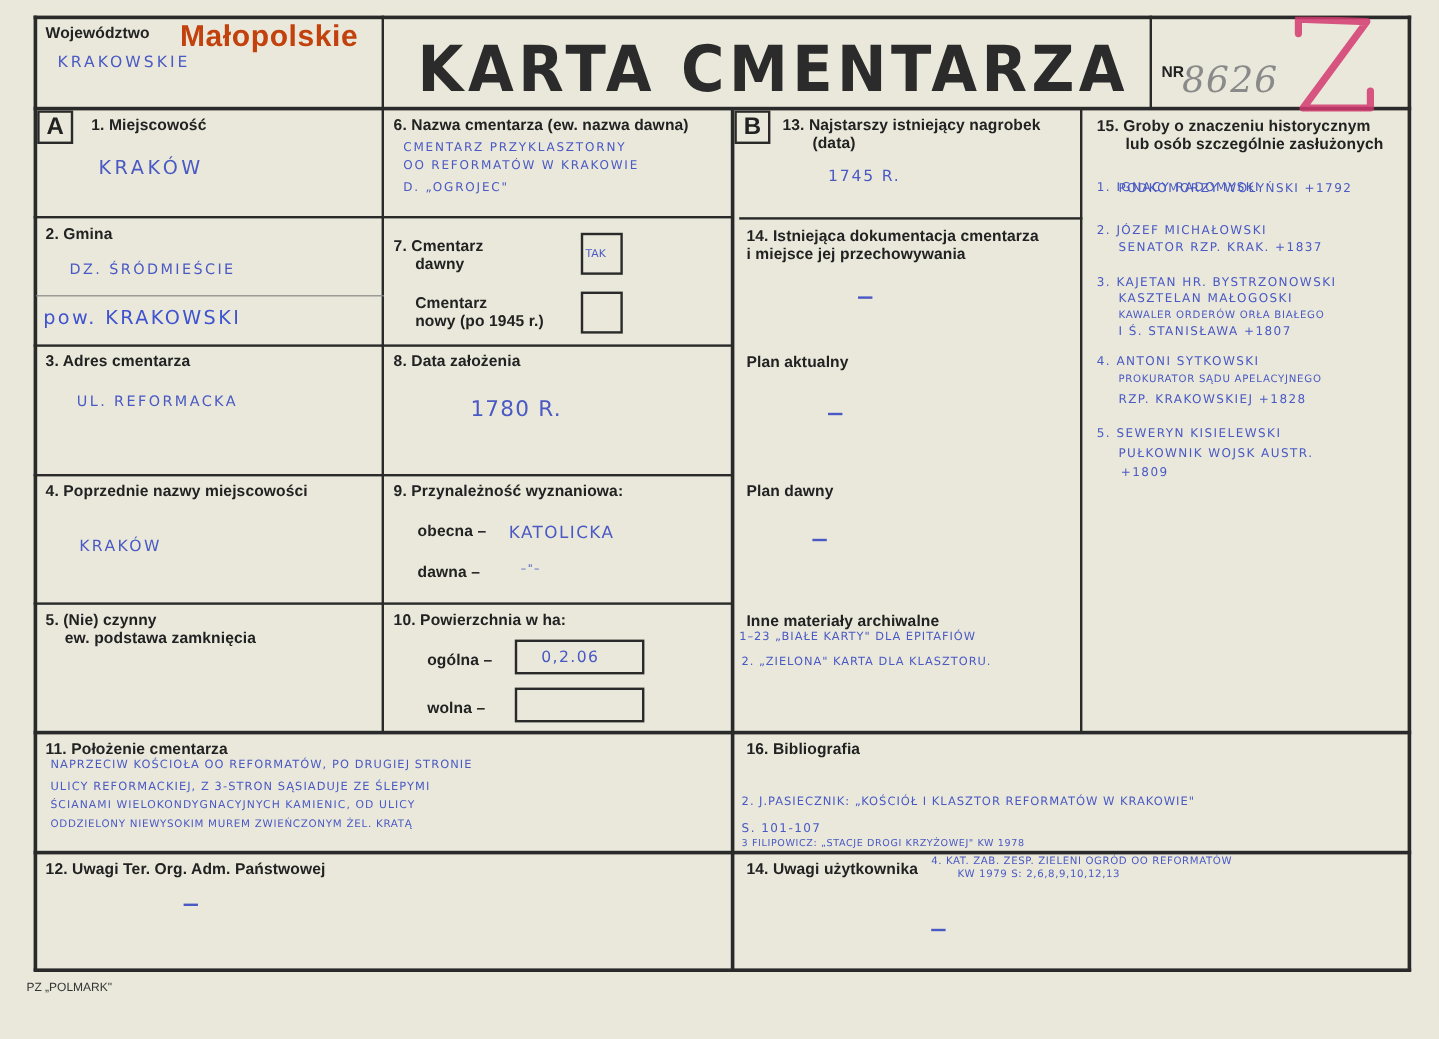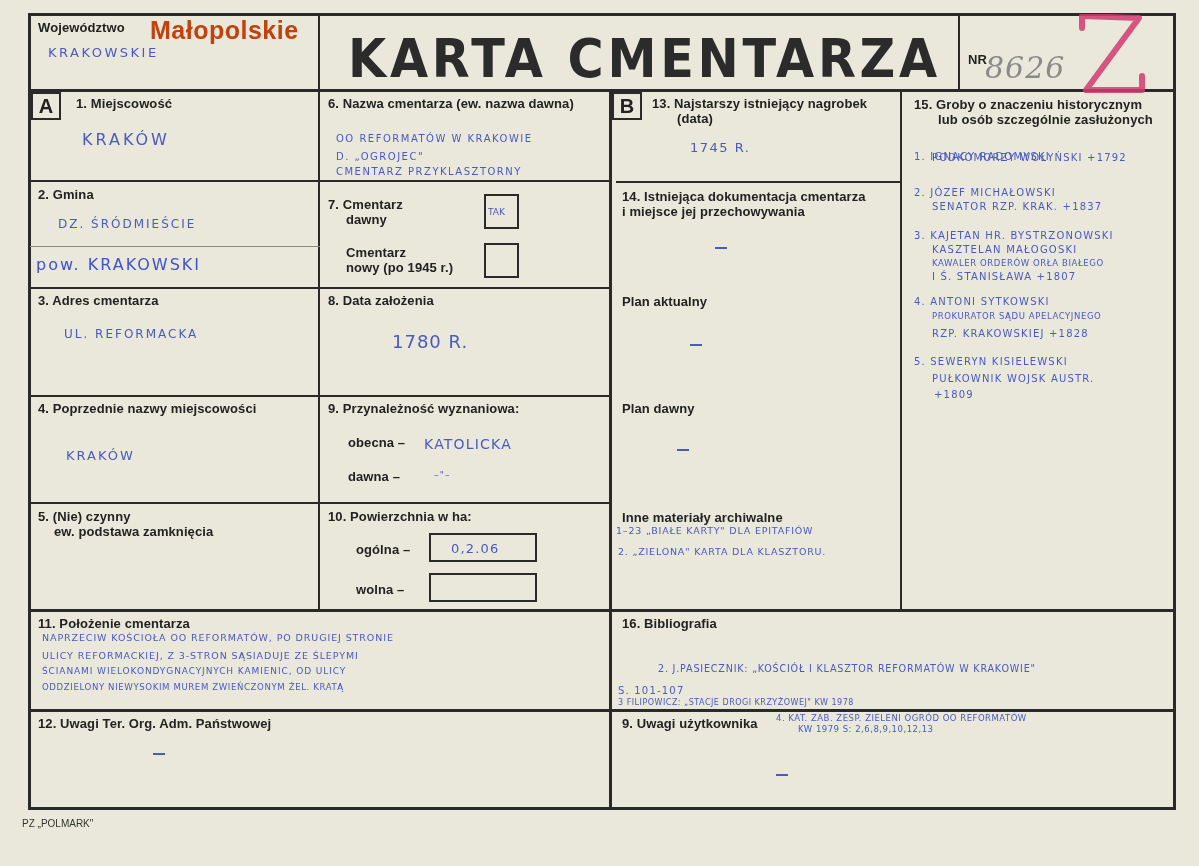--- a/index.html
+++ b/index.html
@@ -113,21 +113,21 @@
   <div class="lbl" style="left:38px;top:293px;">3. Adres cmentarza</div>
   <div class="hw" style="left:64px;top:327px;font-size:12px;letter-spacing:2px;">UL. REFORMACKA</div>
 
   <div class="lbl" style="left:38px;top:401px;">4. Poprzednie nazwy miejscowości</div>
   <div class="hw" style="left:66px;top:448px;font-size:13px;letter-spacing:2px;">KRAKÓW</div>
 
   <div class="lbl" style="left:38px;top:509px;">5. (Nie) czynny</div>
   <div class="lbl" style="left:54px;top:524px;">ew. podstawa zamknięcia</div>
 
   <div class="lbl" style="left:328px;top:96px;">6. Nazwa cmentarza (ew. nazwa dawna)</div>
-  <div class="hw" style="left:336px;top:118px;font-size:10px;letter-spacing:1.5px;margin-top:48px;">CMENTARZ PRZYKLASZTORNY</div>
+  <div class="hw" style="left:336px;top:118px;font-size:10px;letter-spacing:1.5px;">CMENTARZ PRZYKLASZTORNY</div>
   <div class="hw" style="left:336px;top:133px;font-size:10px;letter-spacing:1.5px;">OO REFORMATÓW W KRAKOWIE</div>
   <div class="hw" style="left:336px;top:151px;font-size:10px;letter-spacing:1.5px;">D. „OGROJEC"</div>
 
   <div class="lbl" style="left:328px;top:197px;">7. Cmentarz</div>
   <div class="lbl" style="left:346px;top:212px;">dawny</div>
   <div class="box" style="left:484px;top:194px;width:35px;height:35px;">
     <span class="hw" style="left:2px;top:11px;font-size:9px;letter-spacing:0;">TAK</span>
   </div>
   <div class="lbl" style="left:346px;top:245px;">Cmentarz</div>
   <div class="lbl" style="left:346px;top:260px;">nowy (po 1945 r.)</div>
@@ -190,23 +190,23 @@
   <div class="lbl" style="left:38px;top:616px;">11. Położenie cmentarza</div>
   <div class="hw" style="left:42px;top:632px;font-size:9.5px;letter-spacing:0.9px;">NAPRZECIW KOŚCIOŁA OO REFORMATÓW, PO DRUGIEJ STRONIE</div>
   <div class="hw" style="left:42px;top:650px;font-size:9.5px;letter-spacing:0.9px;">ULICY REFORMACKIEJ, Z 3-STRON SĄSIADUJE ZE ŚLEPYMI</div>
   <div class="hw" style="left:42px;top:666px;font-size:9px;letter-spacing:0.9px;">ŚCIANAMI WIELOKONDYGNACYJNYCH KAMIENIC, OD ULICY</div>
   <div class="hw" style="left:42px;top:682px;font-size:8.6px;letter-spacing:0.6px;">ODDZIELONY NIEWYSOKIM MUREM ZWIEŃCZONYM ŻEL. KRATĄ</div>
 
   <div class="lbl" style="left:38px;top:716px;">12. Uwagi Ter. Org. Adm. Państwowej</div>
   <div class="dash" style="left:153px;top:753px;"></div>
 
   <div class="lbl" style="left:622px;top:616px;">16. Bibliografia</div>
-  <div class="hw" style="left:618px;top:663px;font-size:9.6px;letter-spacing:0.8px;margin-left:40px;">2. J.PASIECZNIK: „KOŚCIÓŁ I KLASZTOR REFORMATÓW W KRAKOWIE"</div>
+  <div class="hw" style="left:618px;top:663px;font-size:9.6px;letter-spacing:0.8px;">2. J.PASIECZNIK: „KOŚCIÓŁ I KLASZTOR REFORMATÓW W KRAKOWIE"</div>
   <div class="hw" style="left:618px;top:685px;font-size:10px;">S. 101-107</div>
   <div class="hw" style="left:618px;top:698px;font-size:8px;letter-spacing:0.5px;">3 FILIPOWICZ: „STACJE DROGI KRZYŻOWEJ" KW 1978</div>
 
-  <div class="lbl" style="left:622px;top:716px;">9. Uwagi użytkownika</div>
+  <div class="lbl" style="left:622px;top:716px;">14. Uwagi użytkownika</div>
   <div class="hw" style="left:776px;top:713px;font-size:8.5px;letter-spacing:0.5px;">4. KAT. ZAB. ZESP. ZIELENI OGRÓD OO REFORMATÓW</div>
   <div class="hw" style="left:798px;top:724px;font-size:8.5px;letter-spacing:0.5px;">KW 1979 S: 2,6,8,9,10,12,13</div>
   <div class="dash" style="left:776px;top:774px;"></div>
 
   <div class="footer">PZ „POLMARK"</div>
 </div>
 
 </body></html>

